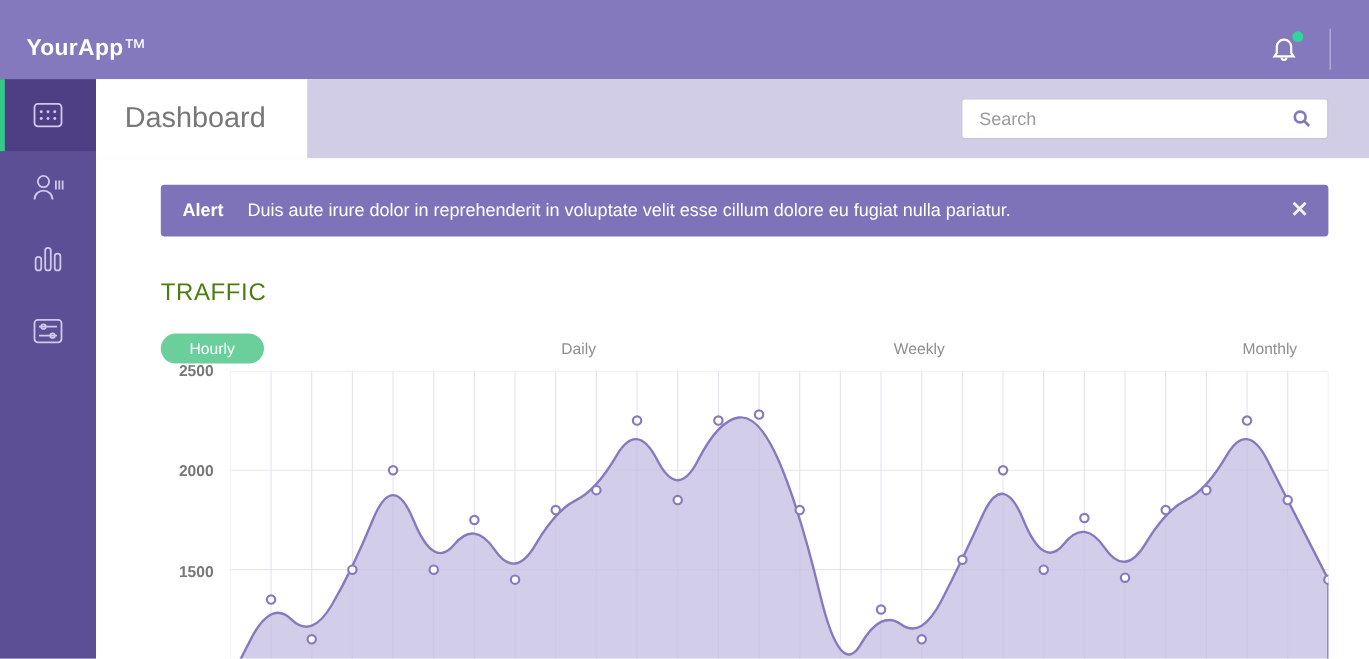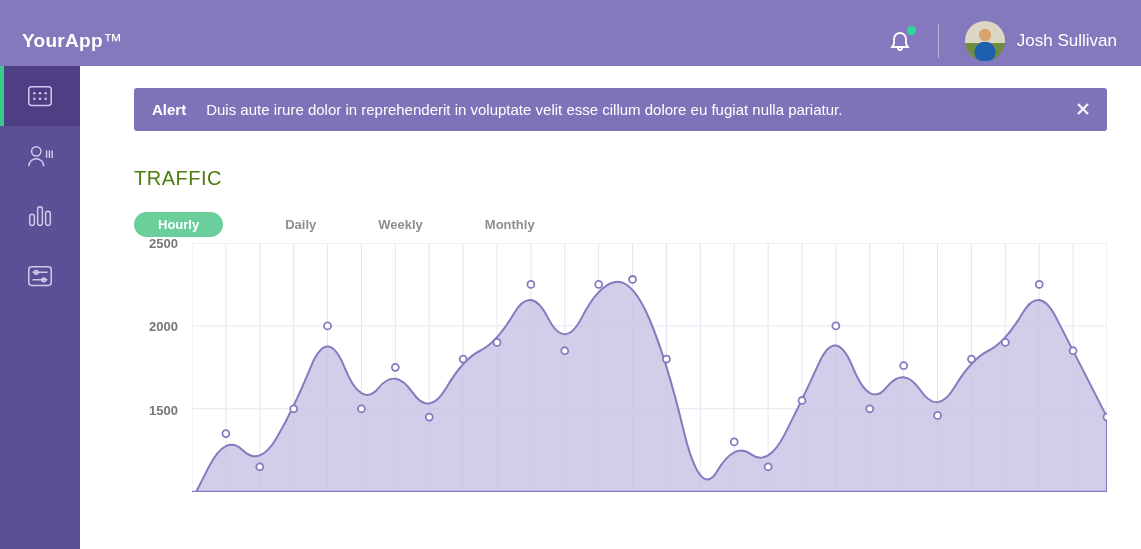--- a/index.html
+++ b/index.html
@@ -83,21 +83,21 @@
   .alert{
     background:var(--alert);color:#fff;border-radius:3px;
     padding:13px 18px;display:flex;align-items:center;font-size:15px;
   }
   .alert b{margin-right:20px}
   .alert-close{margin-left:auto;opacity:.9;cursor:pointer;font-size:15px;font-weight:700}
 
   .section-title{margin:36px 0 0 0;font-size:20px;letter-spacing:.5px;color:#4d7c0f}
 
   .chart-card{margin-top:22px}
-  .chart-tabs{display:flex;justify-content:flex-start;gap:62px;padding-right:26px;font-size:13px;font-weight:700;color:#8e8e8e}
+  .chart-tabs{display:flex;justify-content:space-between;gap:62px;padding-right:26px;font-size:13px;font-weight:400;color:#8e8e8e}
   .chart-tab{cursor:pointer;padding:5px 0}
   .chart-tab.active{background:var(--green);color:#fff;border-radius:999px;padding:5px 24px}
 
   .chart{position:relative;height:250px;margin-top:6px}
   .y-ticks{position:absolute;left:0;top:0;bottom:0;width:44px}
   .y-tick{position:absolute;right:0;transform:translateY(-50%);font-size:13px;color:#777;font-weight:700}
   .plot{position:absolute;left:58px;right:0;top:0;bottom:0}
   .grid-v,.grid-h{stroke:var(--grid);stroke-width:1}
   .curve{fill:var(--chart-fill);fill-opacity:.8;stroke:var(--chart-stroke);stroke-width:2}
   .pt{fill:#fff;stroke:var(--chart-stroke);stroke-width:1.8}
@@ -114,24 +114,20 @@
   <div class="bell-wrap">
     <svg class="bell" viewBox="0 0 24 24">
       <path d="M18 16v-5a6 6 0 10-12 0v5l-2 3h16l-2-3z"></path>
       <path d="M10 20a2 2 0 004 0"></path>
     </svg>
     <span class="dot"></span>
   </div>
 
   <div class="sep"></div>
 
-  <div class="user">
-    <div class="avatar"></div>
-    <div class="username">Josh Sullivan</div>
-  </div>
 </div>
 
 <div class="shell">
 
   <div class="sidebar">
     <div class="side-item active">
       <svg viewBox="0 0 32 32">
         <rect x="4" y="6" width="24" height="20" rx="3"></rect>
         <circle cx="10" cy="13" r="1.3" fill="#cfc9ea" stroke="none"></circle>
         <circle cx="16" cy="13" r="1.3" fill="#cfc9ea" stroke="none"></circle>
@@ -163,20 +159,34 @@
         <line x1="8" y1="12" x2="24" y2="12"></line>
           <circle cx="12" cy="12" r="2"></circle>
         <line x1="8" y1="20" x2="24" y2="20"></line>
           <circle cx="20" cy="20" r="2"></circle>
       </svg>
     </div>
   </div>
 
   <div class="content">
 
+    <div class="tabs-row">
+      <div class="tab">
+        <span>Dashboard</span>
+      </div>
+      <div class="search-wrap">
+        <div class="search">
+          <input type="text" placeholder="Search" style="">
+          <svg class="search-icon" viewBox="0 0 24 24" fill="none" stroke="currentColor" stroke-width="3">
+            <circle cx="10" cy="10" r="6"></circle>
+              <line x1="20" y1="20" x2="14.5" y2="14.5"></line>
+          </svg>
+        </div>
+      </div>
+    </div>
 
     <div class="main">
       <div class="inner">
 
         <div class="alert">
           <b>Alert</b>
           <span>Duis aute irure dolor in reprehenderit in voluptate velit esse cillum dolore eu fugiat nulla pariatur.</span>
           <span class="alert-close">
             <svg width="12" height="12" viewBox="0 0 12 12">
               <line x1="1" y1="1" x2="11" y2="11" stroke="#fff" stroke-width="2.4"></line>

